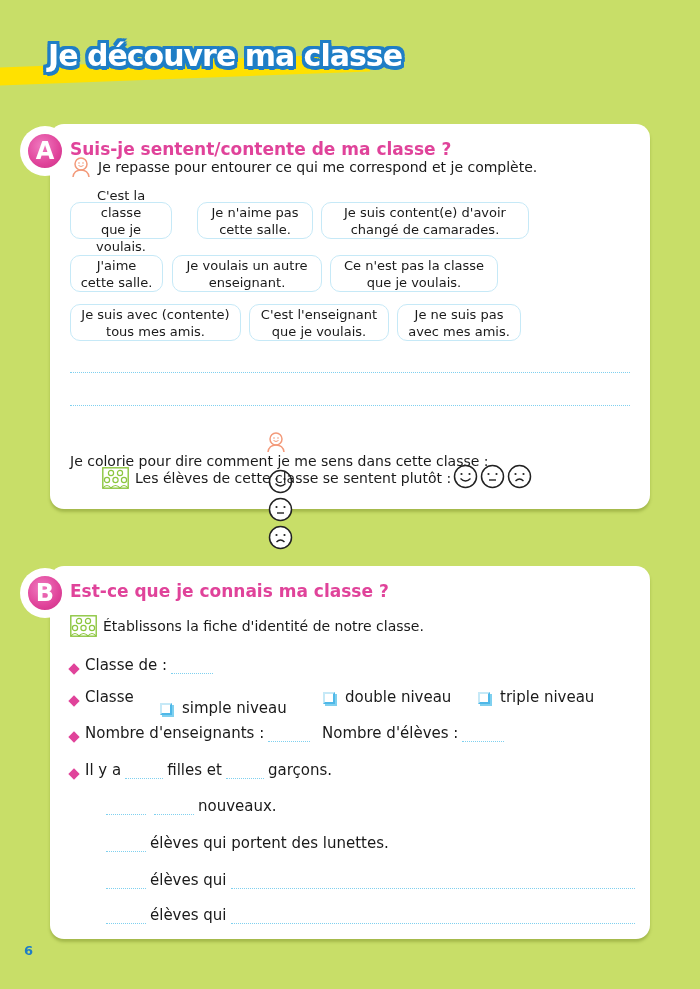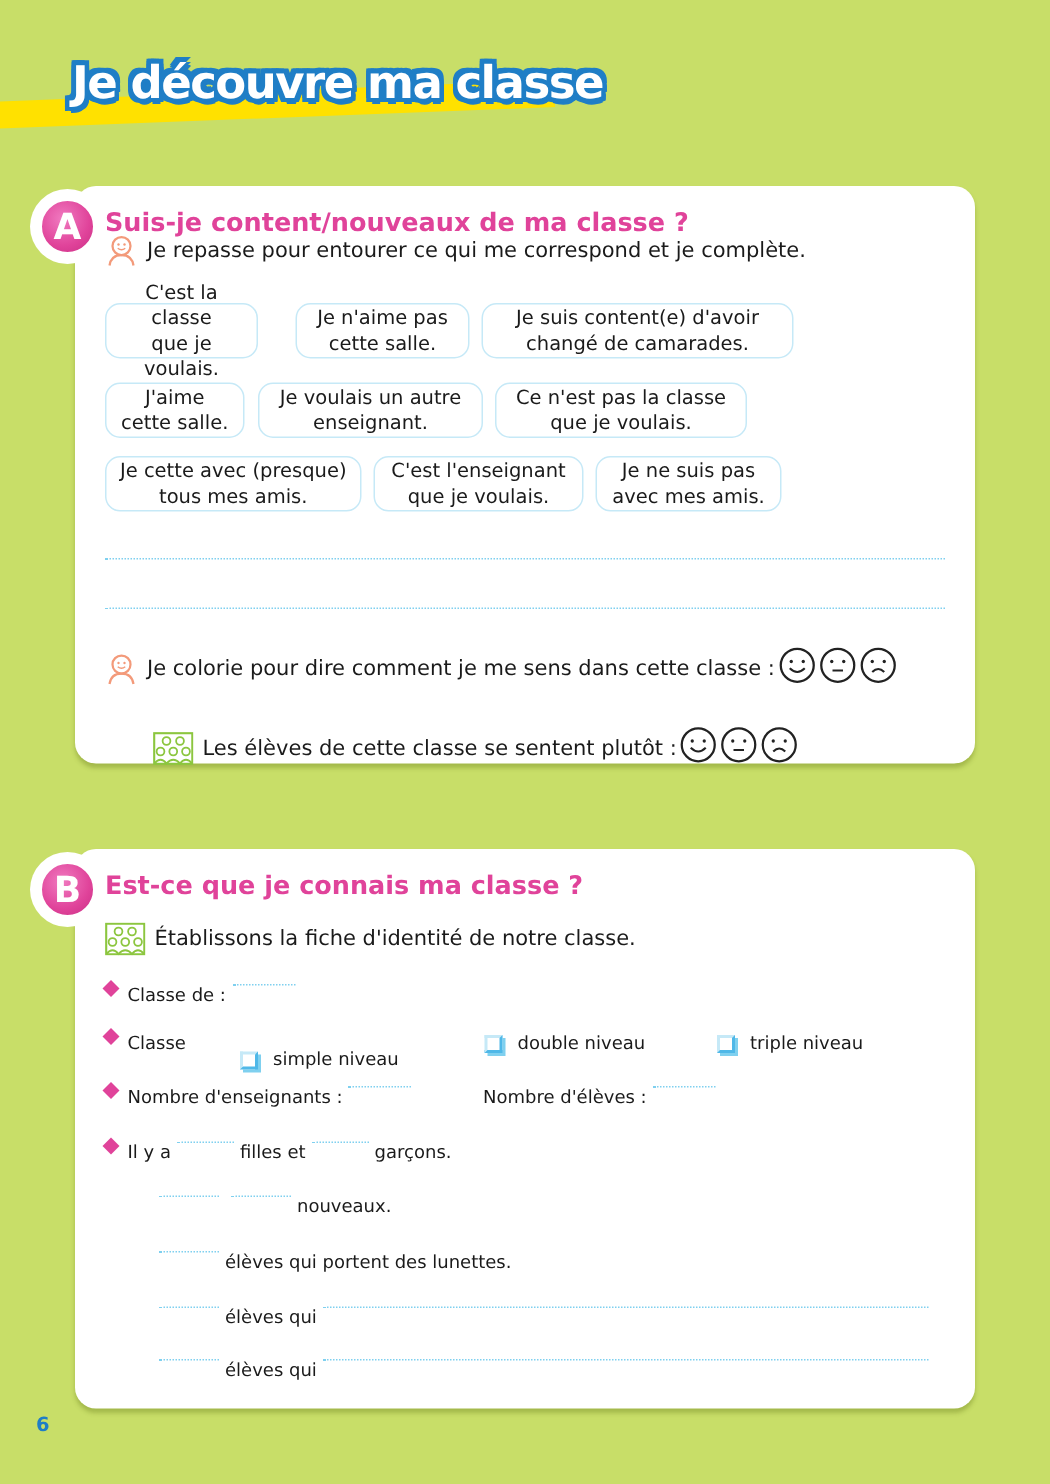--- a/index.html
+++ b/index.html
@@ -98,23 +98,23 @@
     }
     .dotline {
       position: absolute;
       left: 20px; width: 560px;
       border-top: 1.5px dotted #7fd0ef;
     }
     .smiley { display: inline-block; margin-left: 2px; }
     
     .row {
       position: absolute;
-      font-size: 12px;
+      font-size: 15px;
       white-space: nowrap;
-      display: flex; align-items: flex-start;
+      display: flex; align-items: flex-end;
     }
     .diamond {
       display: inline-block;
       width: 8px; height: 8px;
       background: #e0439a;
       transform: rotate(45deg);
       margin-right: 7px;
       position: relative; top: -1px;
     }
     .blank {
@@ -144,21 +144,21 @@
   </style>
 </head>
 <body>
 
 <div class="title-stripe"></div>
 <div class="page-title">Je découvre ma classe</div>
 
 <div class="card card-a">
   <div class="badge-bg"></div>
   <div class="badge">A</div>
-  <div class="section-title">Suis-je content/nouveaux de ma classe ?</div>
+  <div class="section-title">Suis-je sentent/contente de ma classe ?</div>
 
   <div class="instr" style="top:32px;">
     <span class="icon">
       <svg width="22" height="22" viewBox="0 0 22 22">
           <circle cx="11" cy="8" r="6" fill="none" stroke="#f39a7a" stroke-width="1.5"></circle>
           <circle cx="9" cy="7" r="0.8" fill="#f39a7a"></circle>
           <circle cx="13" cy="7" r="0.8" fill="#f39a7a"></circle>
           <path d="M8.5 9.5 Q11 11.5 13.5 9.5" fill="none" stroke="#f39a7a" stroke-width="1"></path>
           <path d="M3 21 Q4 14 11 14 Q18 14 19 21" fill="none" stroke="#f39a7a" stroke-width="1.5"></path>
         </svg>
@@ -180,33 +180,33 @@
     <span><span>J'aime</span><br><span>cette salle.</span></span>
   </div>
   <div class="bubble" style="left:122px; top:131px; width:150px; height:37px;">
     <span><span>Je voulais un autre</span><br><span>enseignant.</span></span>
   </div>
   <div class="bubble" style="left:280px; top:131px; width:168px; height:37px;">
     <span><span>Ce n'est pas la classe</span><br><span>que je voulais.</span></span>
   </div>
 
   <div class="bubble" style="left:20px; top:180px; width:171px; height:37px;">
-    <span><span>Je cette avec (presque)</span><br><span>tous mes amis.</span></span>
+    <span><span>Je suis avec (contente)</span><br><span>tous mes amis.</span></span>
   </div>
   <div class="bubble" style="left:199px; top:180px; width:140px; height:37px;">
     <span><span>C'est l'enseignant</span><br><span>que je voulais.</span></span>
   </div>
   <div class="bubble" style="left:347px; top:180px; width:124px; height:37px;">
     <span><span>Je ne suis pas</span><br><span>avec mes amis.</span></span>
   </div>
 
   <div class="dotline" style="top:248px;"></div>
   <div class="dotline" style="top:281px;"></div>
 
-  <div class="instr" style="top:307px;">
+  <div class="instr" style="top:307px;flex-direction:column;">
     <span class="icon">
       <svg width="22" height="22" viewBox="0 0 22 22">
           <circle cx="11" cy="8" r="6" fill="none" stroke="#f39a7a" stroke-width="1.5"></circle>
           <circle cx="9" cy="7" r="0.8" fill="#f39a7a"></circle>
           <circle cx="13" cy="7" r="0.8" fill="#f39a7a"></circle>
           <path d="M8.5 9.5 Q11 11.5 13.5 9.5" fill="none" stroke="#f39a7a" stroke-width="1"></path>
           <path d="M3 21 Q4 14 11 14 Q18 14 19 21" fill="none" stroke="#f39a7a" stroke-width="1.5"></path>
         </svg>
     </span>
     <span class="instr-text">Je colorie pour dire comment je me sens dans cette classe :</span>
@@ -229,21 +229,21 @@
     <span class="smiley">
       <svg width="25" height="25" viewBox="0 0 25 25">
           <circle cx="12.5" cy="12.5" r="11" fill="#fff" stroke="#222" stroke-width="1.5"></circle>
           <circle cx="8.5" cy="10" r="1.1" fill="#222"></circle>
           <circle cx="16.5" cy="10" r="1.1" fill="#222"></circle>
           <path d="M8.5 17 Q12.5 13 16.5 17" fill="none" stroke="#222" stroke-width="1.4"></path>
         </svg>
     </span>
   </div>
 
-  <div class="instr" style="top:360px;padding-left:32px;">
+  <div class="instr" style="top:340px;padding-left:32px;">
     <span class="icon">
       <svg width="27" height="22" viewBox="0 0 27 22">
           <rect x="0.8" y="0.8" width="25.4" height="20.4" fill="none" stroke="#8cc63f" stroke-width="1.4"></rect>
           <circle cx="9" cy="6" r="2.6" fill="none" stroke="#8cc63f" stroke-width="1.2"></circle>
           <circle cx="18" cy="6" r="2.6" fill="none" stroke="#8cc63f" stroke-width="1.2"></circle>
           <circle cx="5" cy="13" r="2.6" fill="none" stroke="#8cc63f" stroke-width="1.2"></circle>
           <circle cx="13.5" cy="13" r="2.6" fill="none" stroke="#8cc63f" stroke-width="1.2"></circle>
           <circle cx="22" cy="13" r="2.6" fill="none" stroke="#8cc63f" stroke-width="1.2"></circle>
           <path d="M1 21 Q5 16 9 21 Q13.5 16 18 21 Q22 16 26 21" fill="none" stroke="#8cc63f" stroke-width="1.2"></path>
         </svg>

